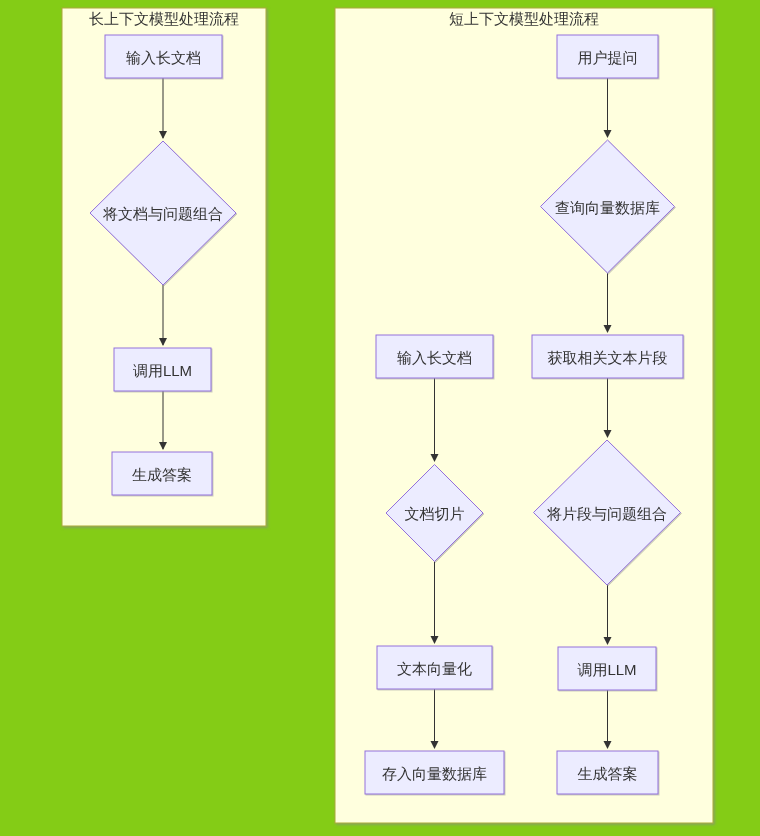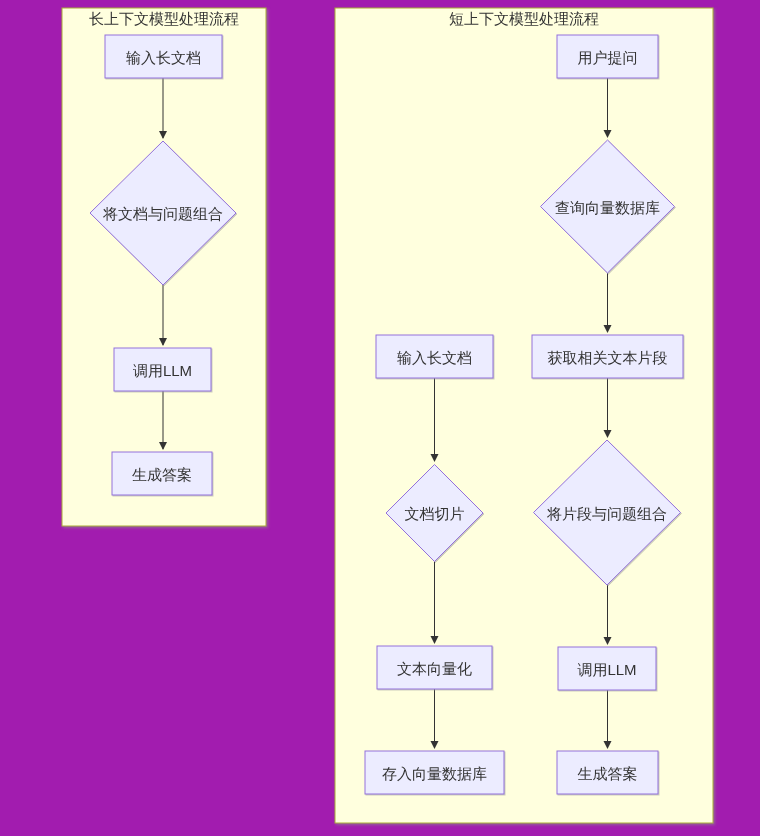--- a/index.html
+++ b/index.html
@@ -5,21 +5,21 @@
   html, body {
     margin: 0;
     padding: 0;
     background: #ffffff;
     font-family: "Liberation Sans", "DejaVu Sans", sans-serif;
   }
   .canvas {
     position: relative;
     width: 760px;
     height: 836px;
-    background: #a21caf;
+    background: #84cc16;
   }
   svg { display: block; }
   .cluster-box {
     fill: #ffffde;
     stroke: #aaaa33;
     stroke-width: 1px;
     filter: url(#clusterShadow);
   }
   .cluster-title {
     fill: #333333;

